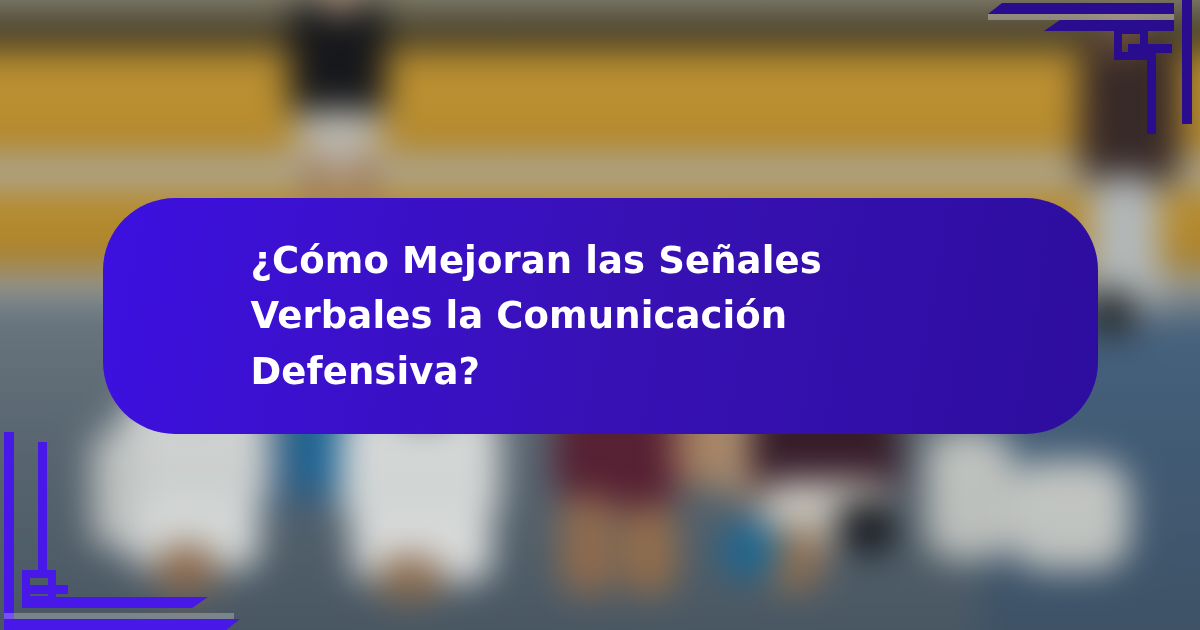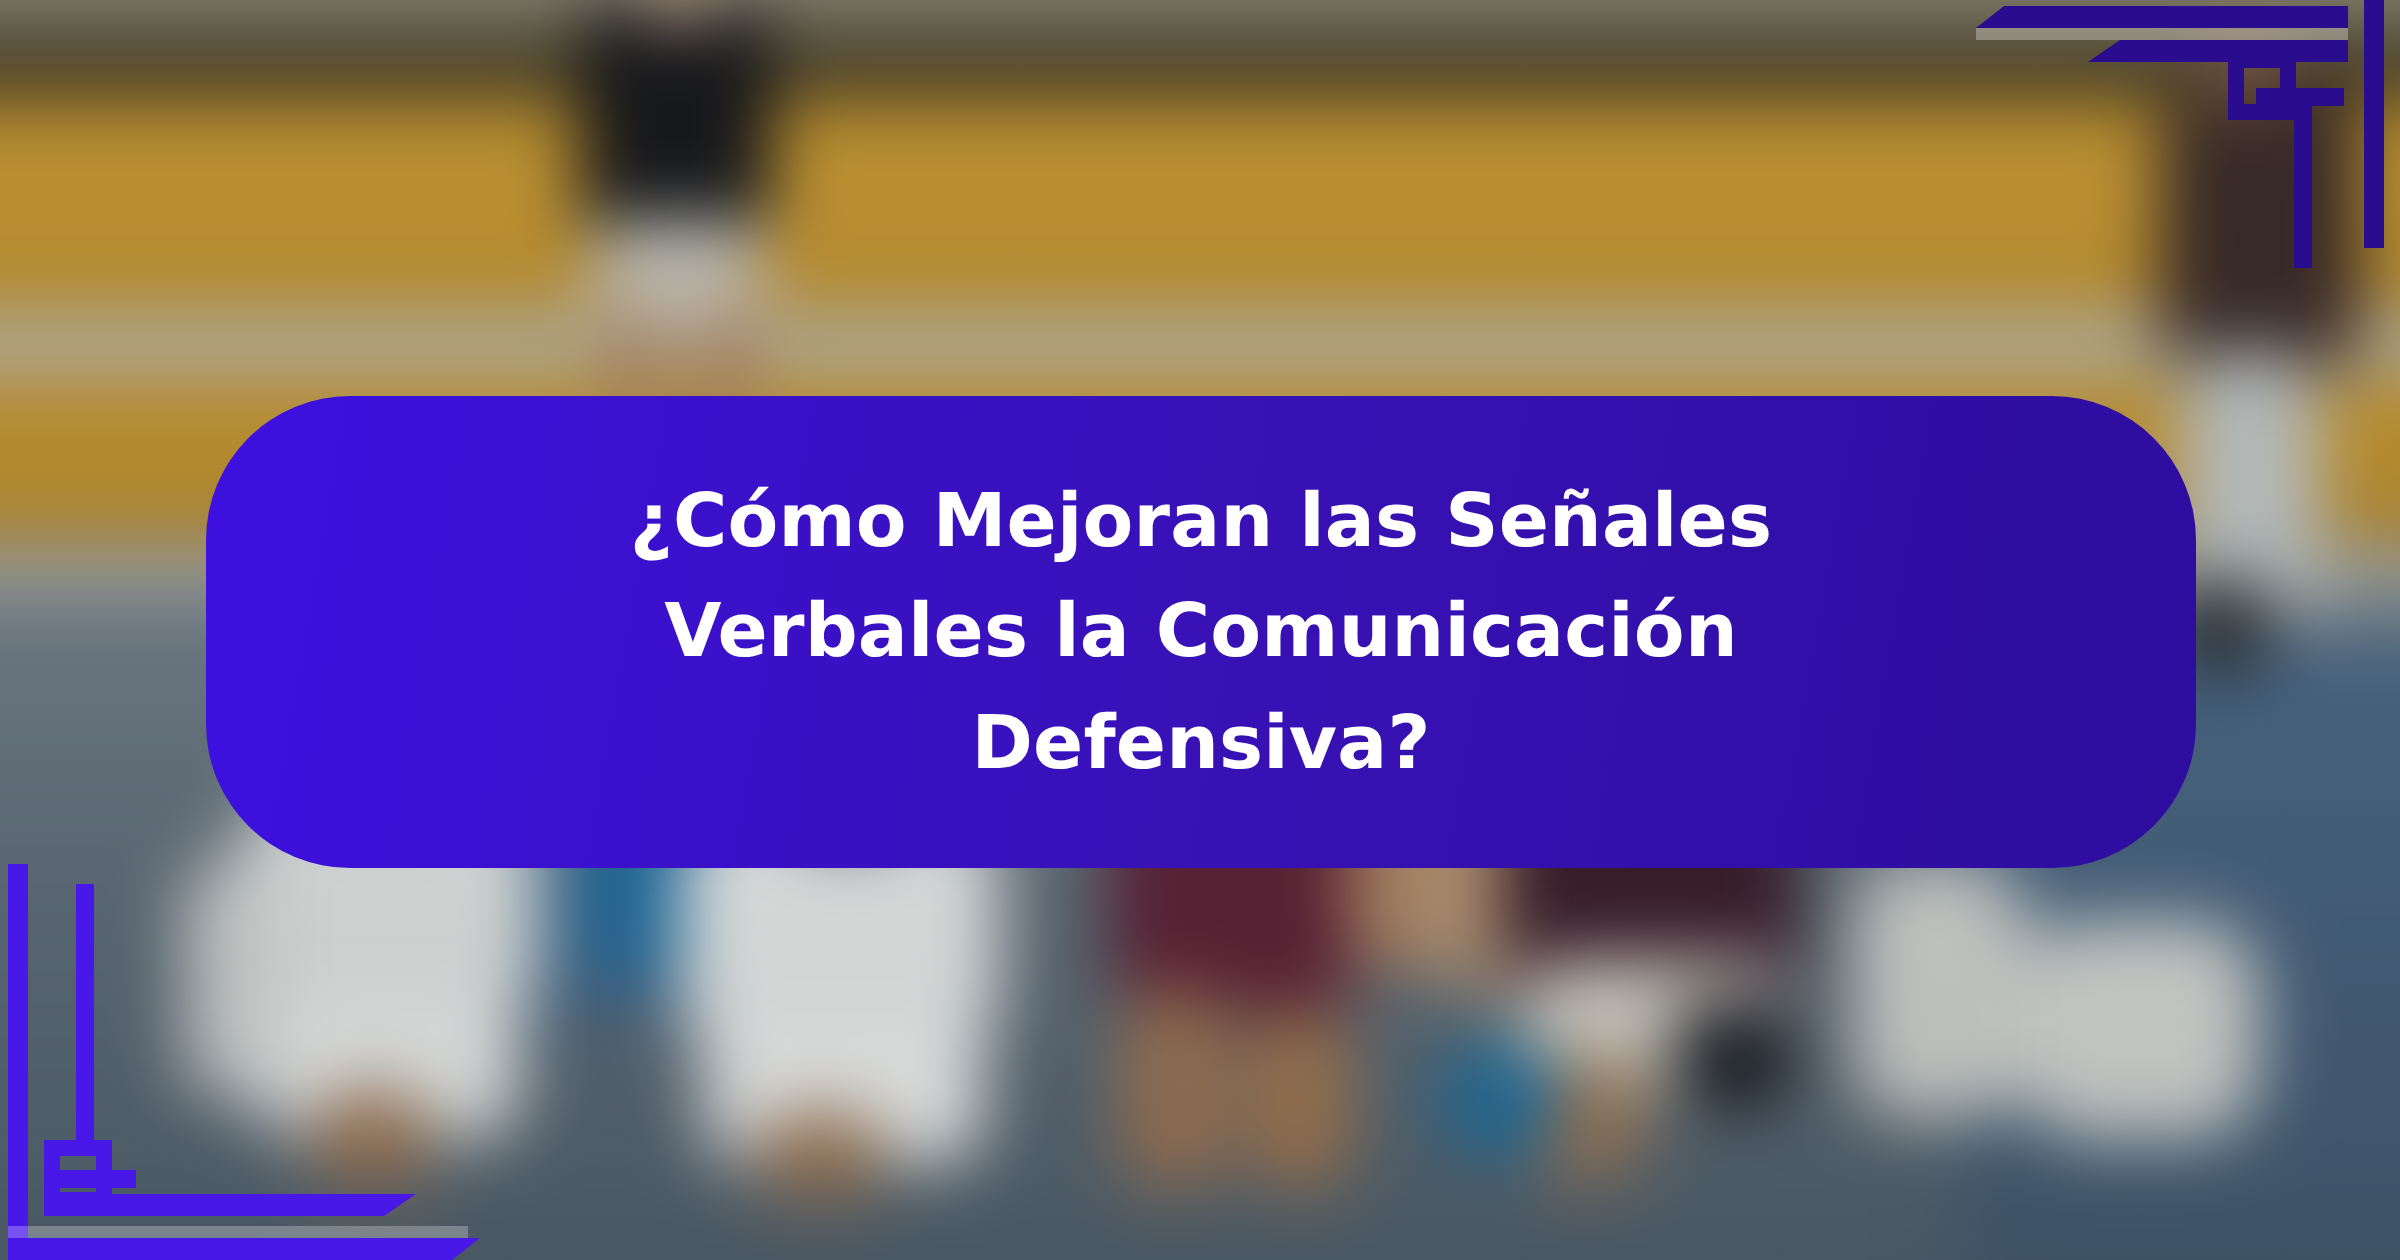--- a/index.html
+++ b/index.html
@@ -175,21 +175,20 @@
     border-radius:72px;
     display:flex; align-items:center; justify-content:center;
     padding:0 74px;
   }
   .title-text {
     font-family:"DejaVu Sans", sans-serif;
     font-size:37px;
     font-weight:600;
     line-height:1.50;
     color:#ffffff;
-    text-align:center;
     letter-spacing:.1px;
     max-width:700px;
   }
 </style>
 </head>
 <body>
 
 <div id="stage">
 
   <div class="bg-photo">

